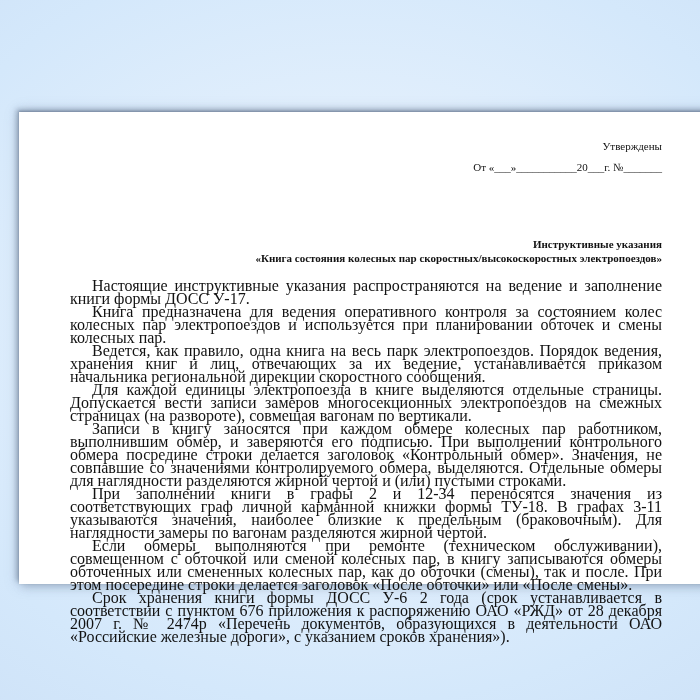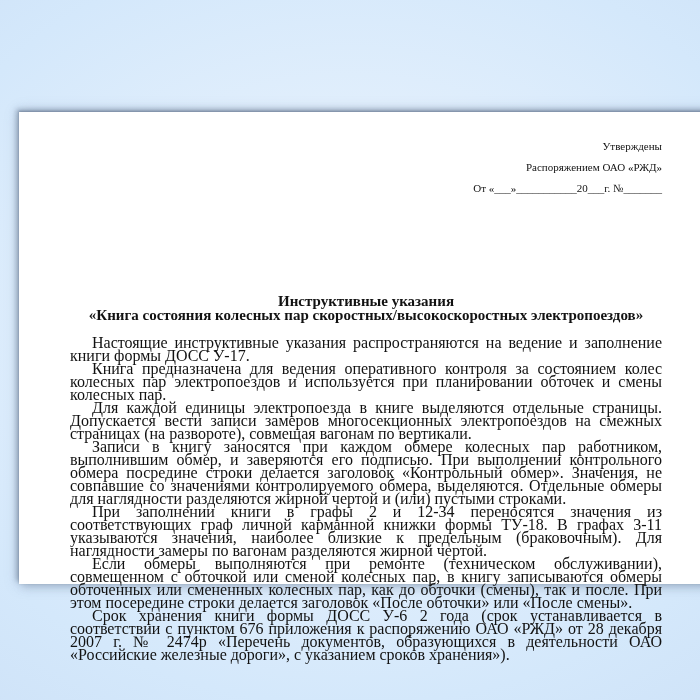--- a/index.html
+++ b/index.html
@@ -30,56 +30,56 @@
     box-sizing: border-box;
     padding: 24px 53px 0 51px;
   }
   .approval {
     text-align: right;
     font-size: 11px;
     line-height: 21px;
     white-space: nowrap;
   }
   .doc-title {
-    margin-top: 96px;
-    text-align: center;
+    margin-top: 60px;
+    text-align: right;
     font-weight: bold;
-    font-size: 15px;
+    font-size: 11px;
     line-height: 13.5px;
   }
   .doc-body {
     margin-top: 14px;
     font-size: 16px;
     line-height: 13px;
     text-align: justify;
   }
   .doc-body p {
     margin: 0;
     text-indent: 22px;
   }
 </style>
 </head>
 <body>
 
 <div class="page">
 
   <div class="approval">
     <div>Утверждены</div>
-    <div>Распоряжением ОАО «РЖД»</div>
     <div>От «___»___________20___г. №_______</div>
   </div>
 
   <div class="doc-title">
     <div>Инструктивные указания</div>
     <div>«Книга состояния колесных пар скоростных/высокоскоростных электропоездов»</div>
   </div>
 
   <div class="doc-body">
     <p>Настоящие инструктивные указания распространяются на ведение и заполнение книги формы ДОСС У-17.</p>
     <p>Книга предназначена для ведения оперативного контроля за состоянием колес колесных пар электропоездов и используется при планировании обточек и смены колесных пар.</p>
+    <p>Ведется, как правило, одна книга на весь парк электропоездов. Порядок ведения, хранения книг и лиц, отвечающих за их ведение, устанавливается приказом начальника региональной дирекции скоростного сообщения.</p>
     <p>Для каждой единицы электропоезда в книге выделяются отдельные страницы. Допускается вести записи замеров многосекционных электропоездов на смежных страницах (на развороте), совмещая вагонам по вертикали.</p>
     <p>Записи в книгу заносятся при каждом обмере колесных пар работником, выполнившим обмер, и заверяются его подписью. При выполнении контрольного обмера посредине строки делается заголовок «Контрольный обмер». Значения, не совпавшие со значениями контролируемого обмера, выделяются. Отдельные обмеры для наглядности разделяются жирной чертой и (или) пустыми строками.</p>
     <p>При заполнении книги в графы 2 и 12-34 переносятся значения из соответствующих граф личной карманной книжки формы ТУ-18. В графах 3-11 указываются значения, наиболее близкие к предельным (браковочным). Для наглядности замеры по вагонам разделяются жирной чертой.</p>
     <p>Если обмеры выполняются при ремонте (техническом обслуживании), совмещенном с обточкой или сменой колесных пар, в книгу записываются обмеры обточенных или смененных колесных пар, как до обточки (смены), так и после. При этом посередине строки делается заголовок «После обточки» или «После смены».</p>
     <p>Срок хранения книги формы ДОСС У-6 2 года (срок устанавливается в соответствии с пунктом 676 приложения к распоряжению ОАО «РЖД» от 28 декабря 2007 г. № 2474р «Перечень документов, образующихся в деятельности ОАО «Российские железные дороги», с указанием сроков хранения»).</p>
   </div>
 
 </div>
 
 </body></html>

